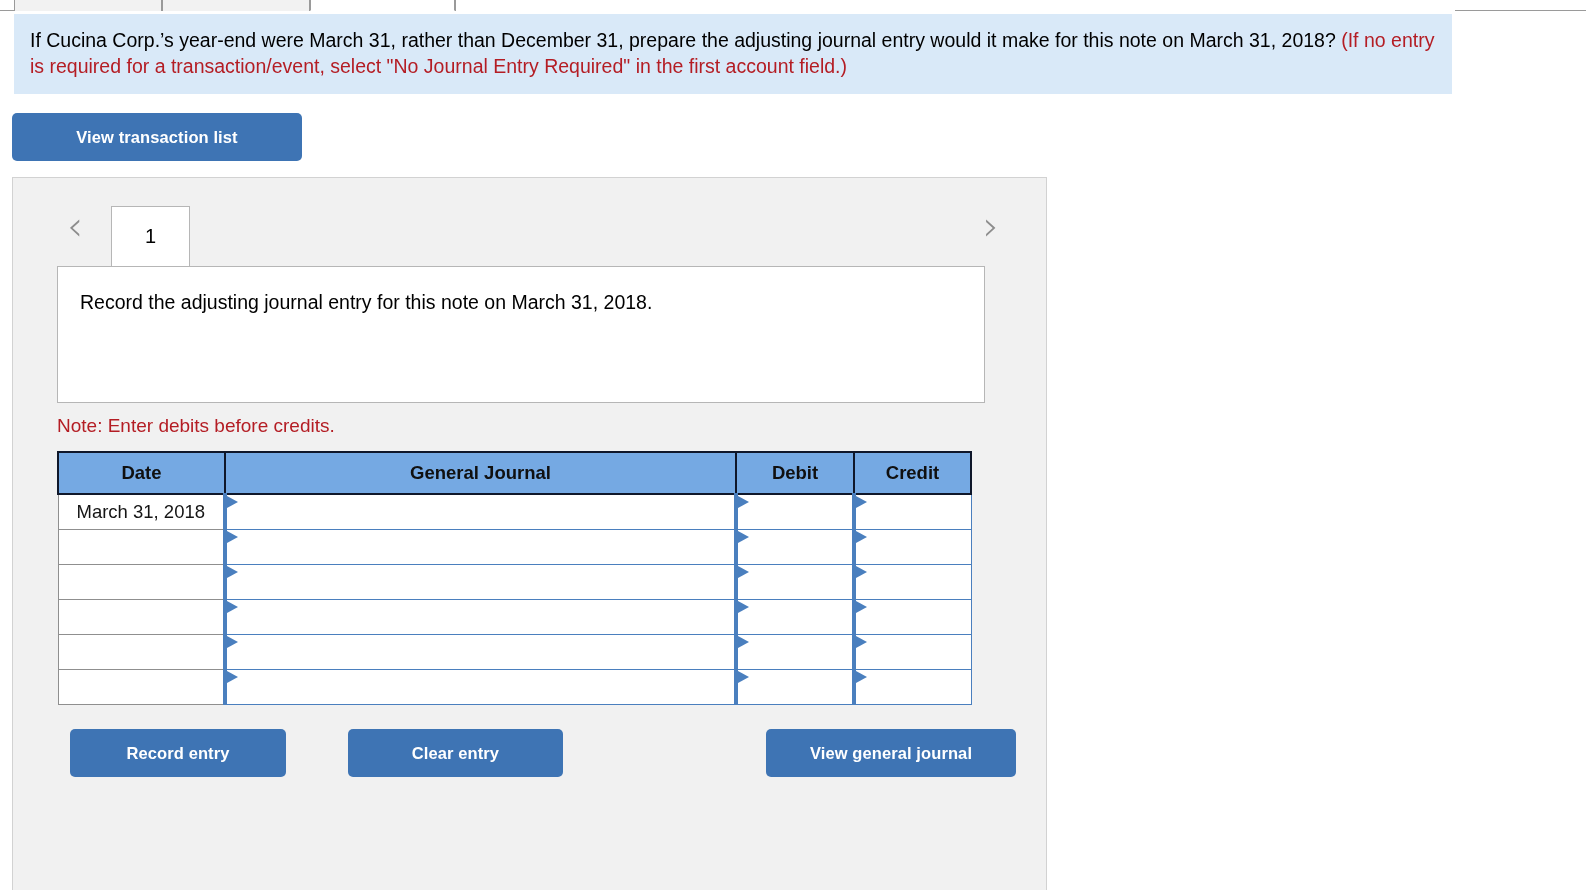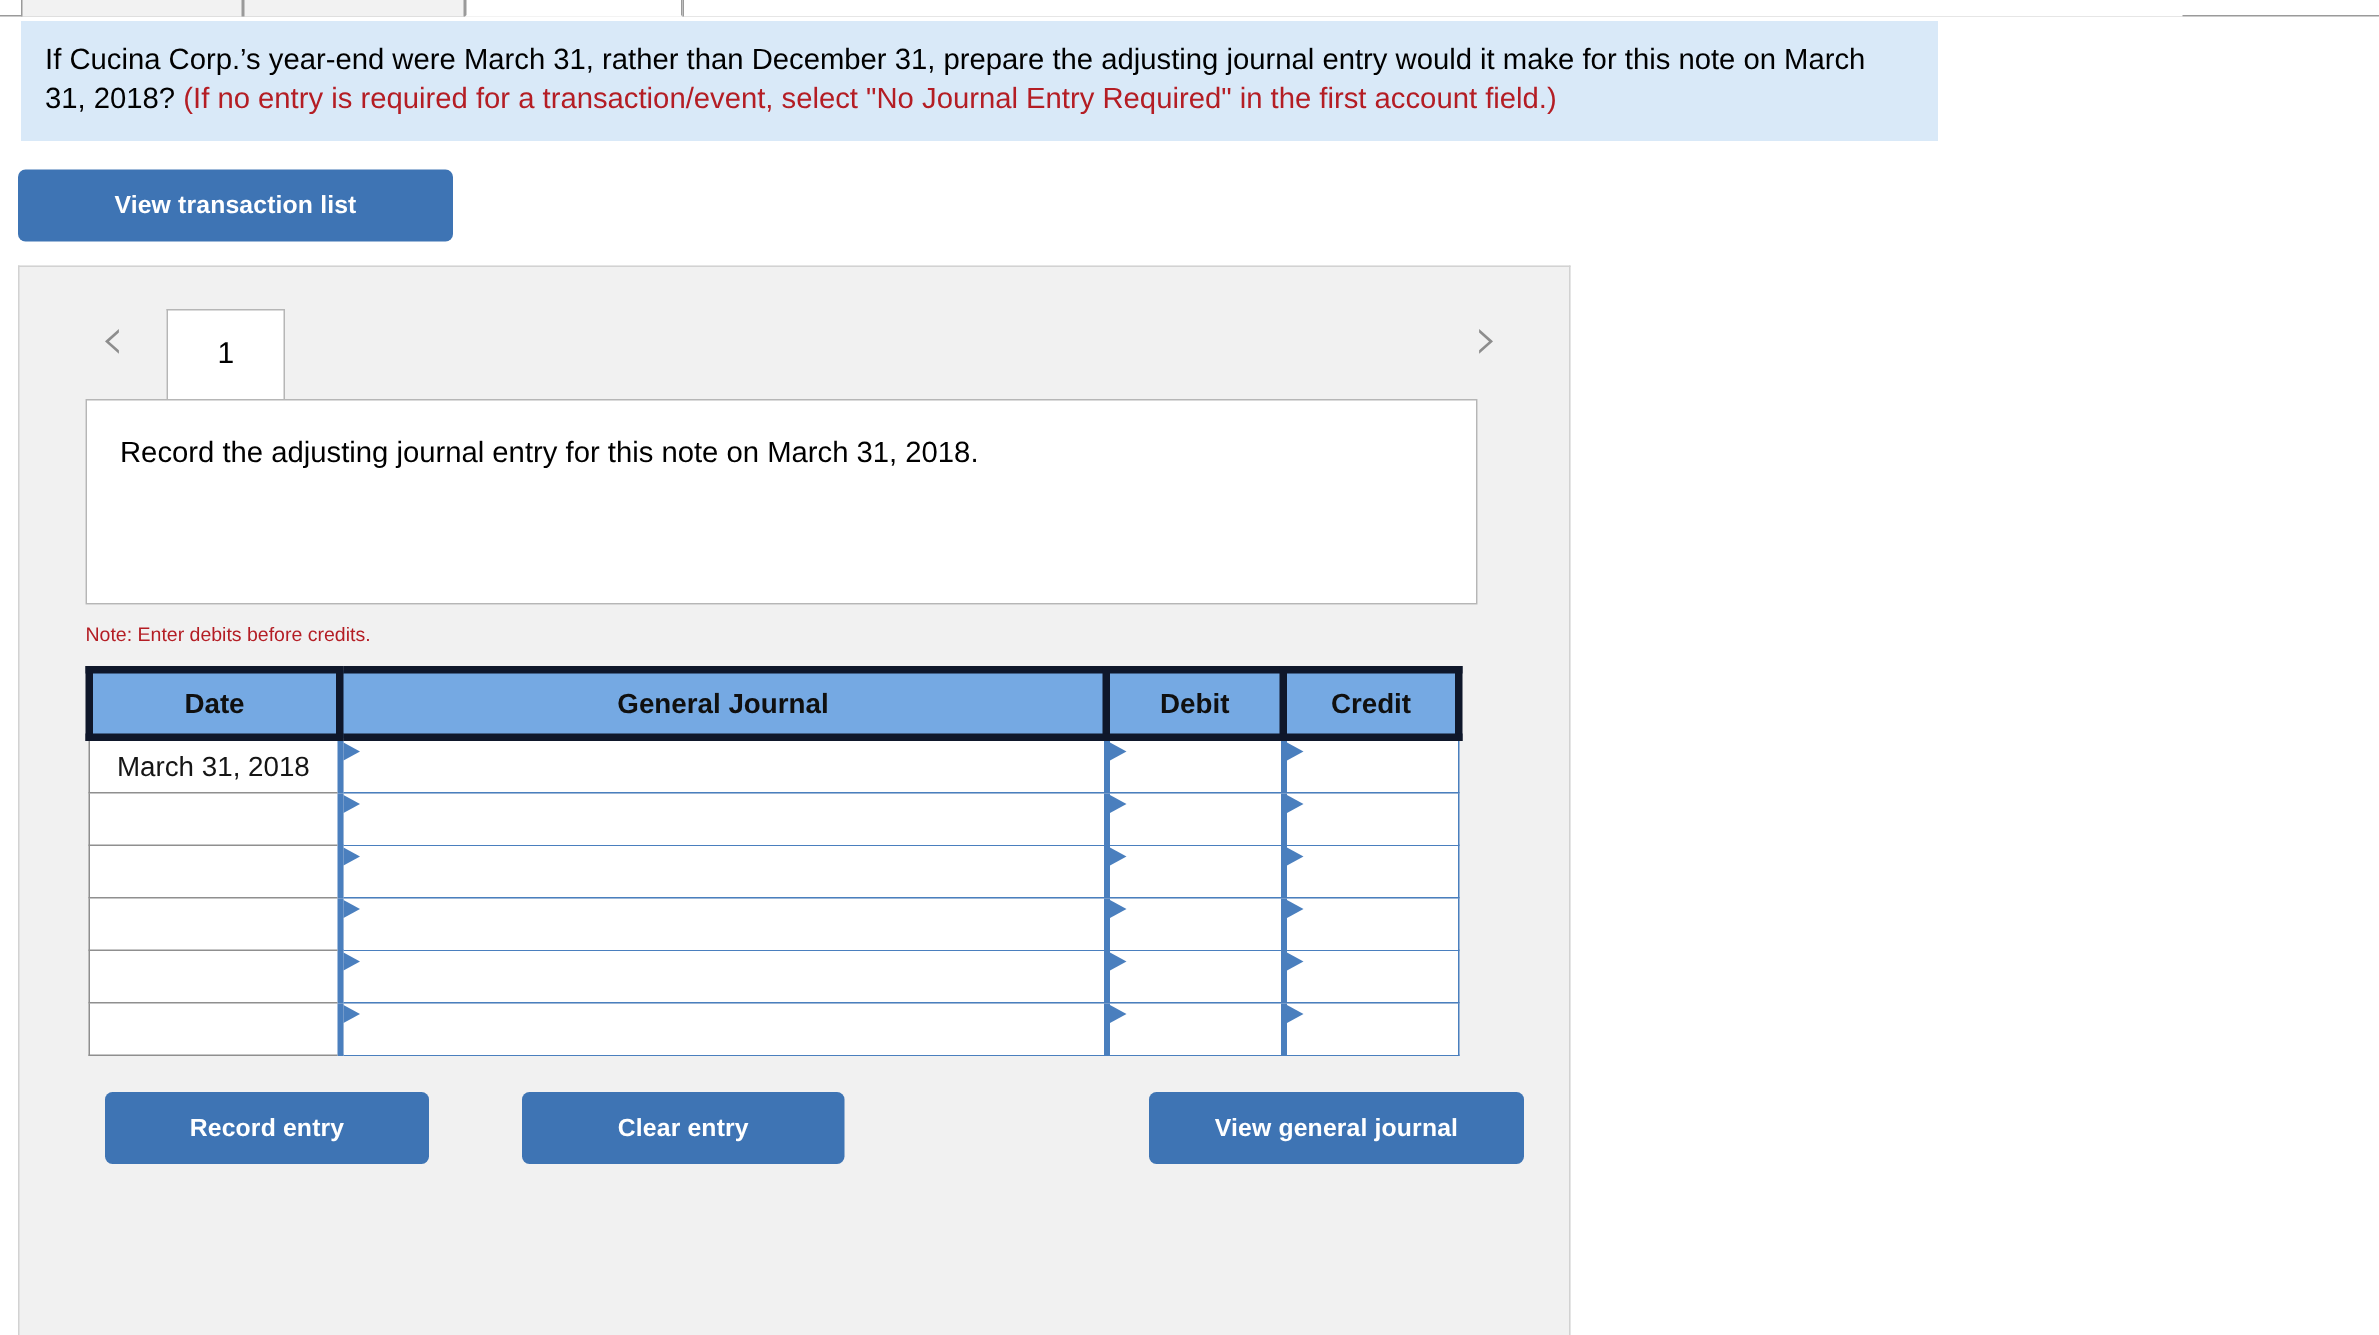--- a/index.html
+++ b/index.html
@@ -44,21 +44,21 @@
   .tabstrip .tab.t1 { left: 14px;  width: 148px; }
   .tabstrip .tab.t2 { left: 162px; width: 148px; }
   .tabstrip .tab.t3 { left: 310px; width: 145px; background:#ffffff; border-left:1px solid #9a9a9a; border-right:1px solid #9a9a9a;}
   .tabstrip .tab.t4 { left: 455px; width: 1000px; background:#ffffff; border-left:1px solid #9a9a9a; border-right:none; }
 
   
   .prompt {
     position: absolute;
     left: 14px;
     top: 14px;
-    width: 1278px;
+    width: 1438px;
     box-sizing: border-box;
     background: #d9e9f8;
     padding: 13px 16px 15px 16px;
     font-size: 19.5px;
     line-height: 26px;
   }
   .prompt .note-red {
     color: #b41d24;
   }
 
@@ -153,33 +153,33 @@
     background: #ffffff;
     border: 1px solid #b6b6b6;
     padding: 24px 0 0 22px;
     font-size: 19.5px;
   }
 
   
   .note {
     margin: 12px 0 0 44px;
     color: #b41d24;
-    font-size: 13px;
+    font-size: 19px;
   }
 
   
   .jtable {
     margin: 14px 0 0 44px;
     width: 913px;
     border-collapse: collapse;
     table-layout: fixed;
   }
   .jtable th {
     background: #75a9e3;
-    border: 5px solid #0f172a;
+    border: 2px solid #0f172a;
     font-size: 18.5px;
     font-weight: bold;
     height: 38px;
     color: #101010;
   }
   .jtable col.c-date   { width: 167px; }
   .jtable col.c-gj     { width: 511px; }
   .jtable col.c-debit  { width: 118px; }
   .jtable col.c-credit { width: 117px; }
 

